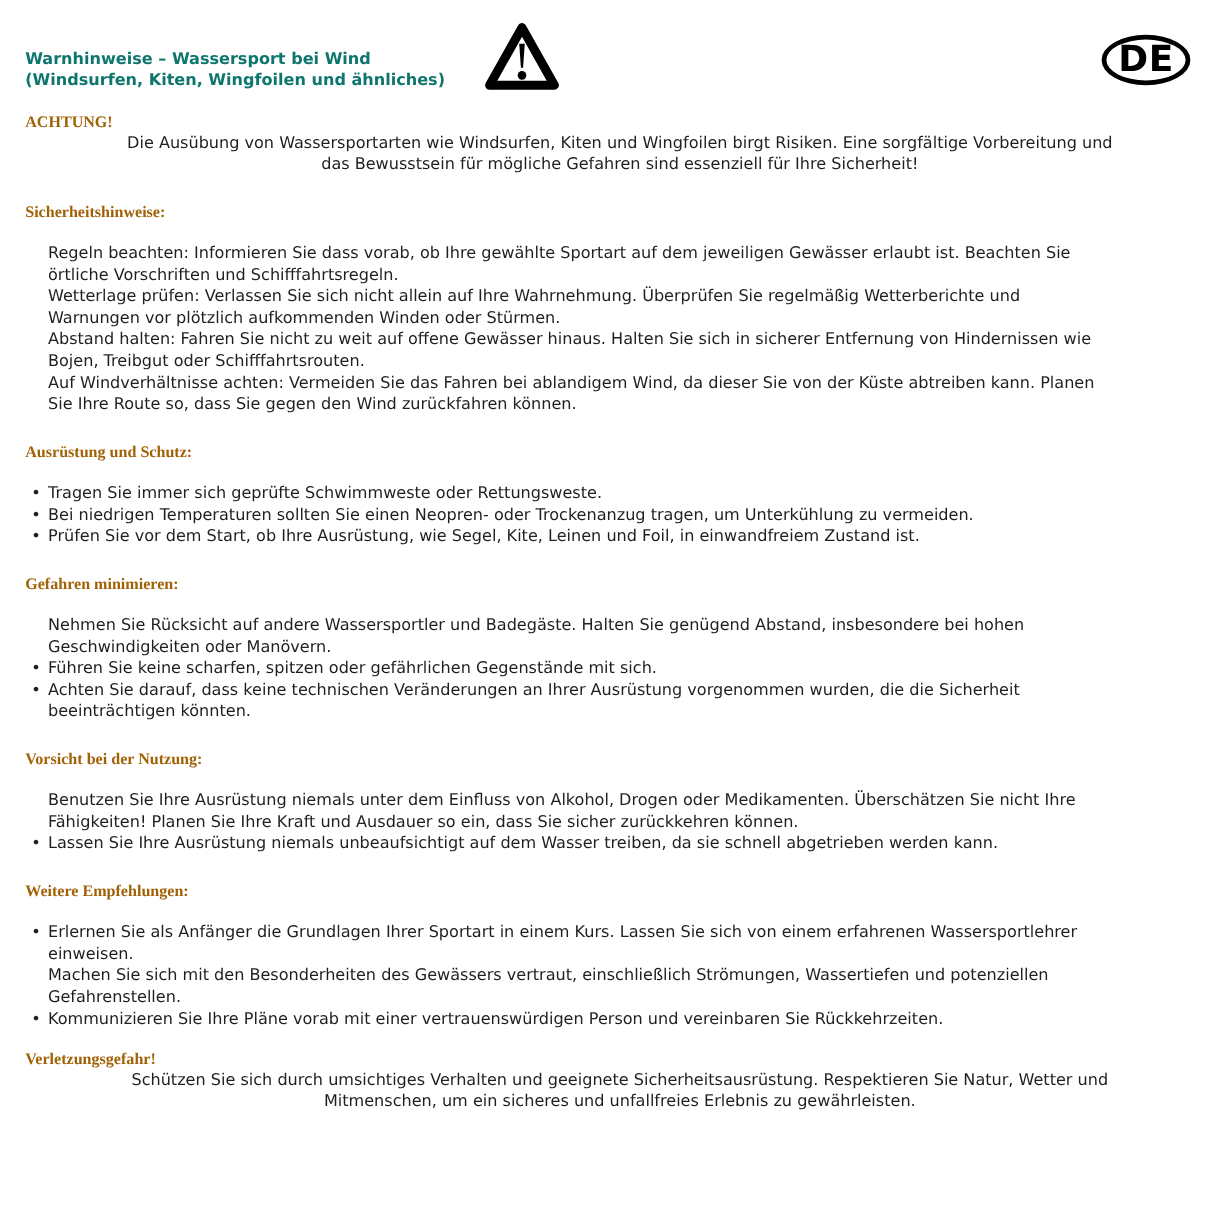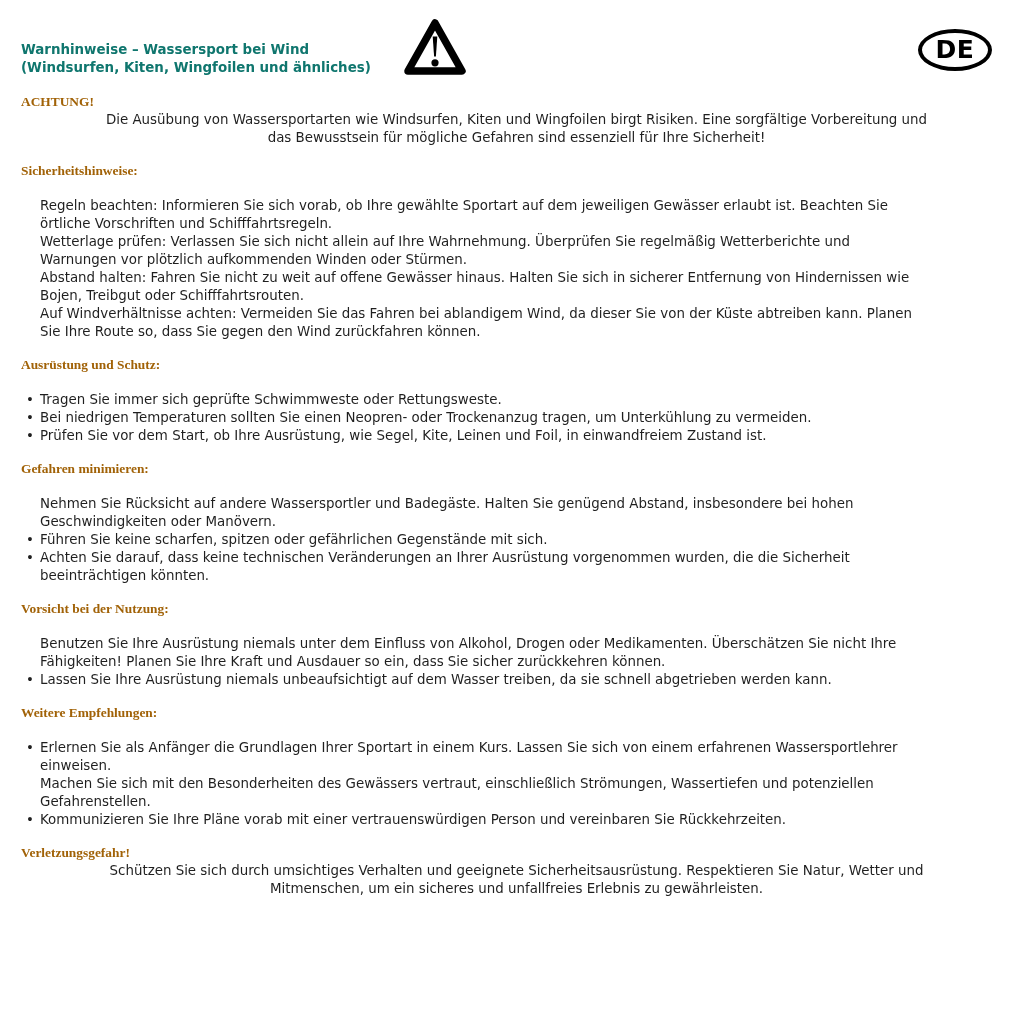--- a/index.html
+++ b/index.html
@@ -18,24 +18,24 @@
   .bold { font-weight:bold; color:#a16207;font-family:Liberation Serif, serif; }
   .header { position:relative; }
   .title-block div { font-weight:bold; color:#0f766e; white-space:pre; }
   .warning-triangle { position:absolute; left:382px; top:-26px; }
   .lang-badge {
     position:absolute; right:20px; top:-12px;
     width:74px; height:42px;
     border:4px solid #000000; border-radius:50%;
     display:flex; align-items:center; justify-content:center;
   }
-  .lang-badge span { font-weight:bold; color:#000000; font-size:25px; letter-spacing:0.5px; }
+  .lang-badge span { font-weight:bold; color:#000000; font-size:30px; letter-spacing:0.5px; }
   .intro { margin-top:16px; }
   .para { white-space:pre-wrap;text-align:center; }
-  .section { margin-top:15px; }
+  .section { margin-top:21px; }
   .section-heading { margin-bottom:17px; }
   .item { position:relative; padding-left:19px; }
   .item .item-text { white-space:pre-wrap; display:block; }
   .item .bullet { position:absolute; left:5px; top:0; }
   .outro { margin-top:15px; }
 </style>
 </head>
 <body>
 
 <div class="page">
@@ -57,21 +57,21 @@
 
   <div class="intro">
     <div class="bold">ACHTUNG!</div>
     <div class="para">Die Ausübung von Wassersportarten wie Windsurfen, Kiten und Wingfoilen birgt Risiken. Eine sorgfältige Vorbereitung und
 das Bewusstsein für mögliche Gefahren sind essenziell für Ihre Sicherheit!</div>
   </div>
 
   <div class="section">
     <div class="bold section-heading">Sicherheitshinweise:</div>
     <div class="item">
-      <span class="item-text">Regeln beachten: Informieren Sie sich vorab, ob Ihre gewählte Sportart auf dem jeweiligen Gewässer erlaubt ist. Beachten Sie
+      <span class="item-text">Regeln beachten: Informieren Sie dass vorab, ob Ihre gewählte Sportart auf dem jeweiligen Gewässer erlaubt ist. Beachten Sie
 örtliche Vorschriften und Schifffahrtsregeln.</span>
     </div>
     <div class="item">
       <span class="item-text">Wetterlage prüfen: Verlassen Sie sich nicht allein auf Ihre Wahrnehmung. Überprüfen Sie regelmäßig Wetterberichte und
 Warnungen vor plötzlich aufkommenden Winden oder Stürmen.</span>
     </div>
     <div class="item">
       <span class="item-text">Abstand halten: Fahren Sie nicht zu weit auf offene Gewässer hinaus. Halten Sie sich in sicherer Entfernung von Hindernissen wie
 Bojen, Treibgut oder Schifffahrtsrouten.</span>
     </div>

